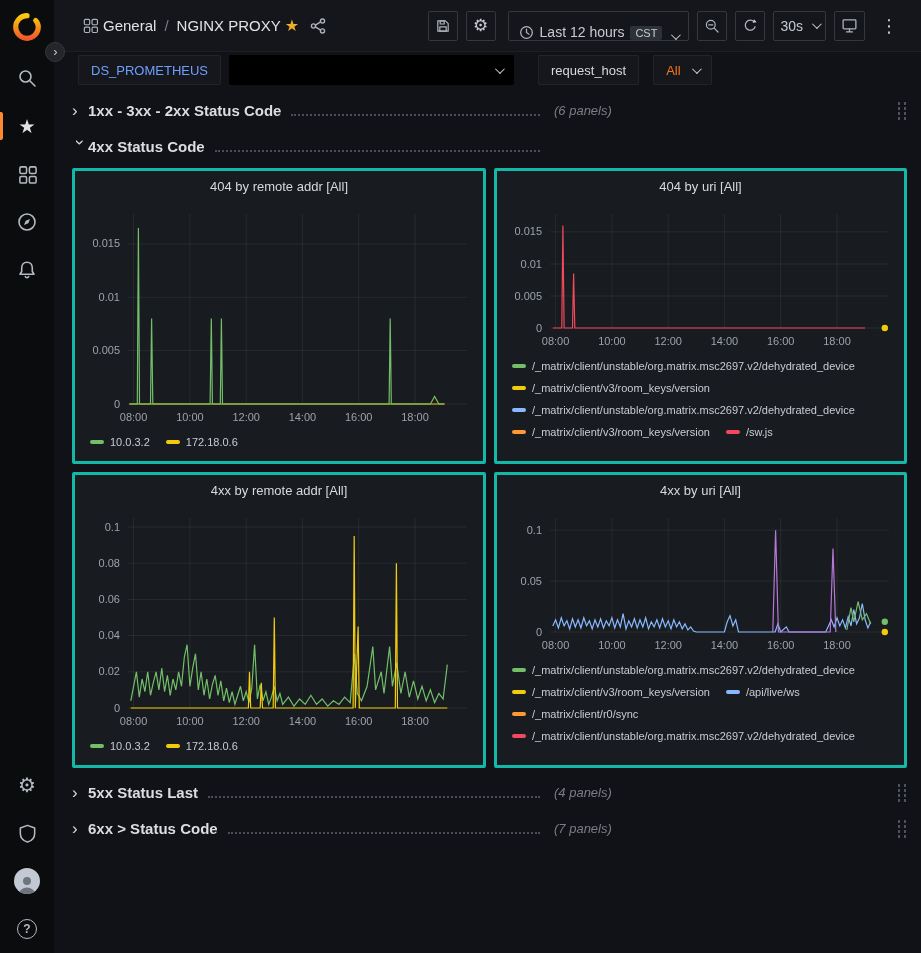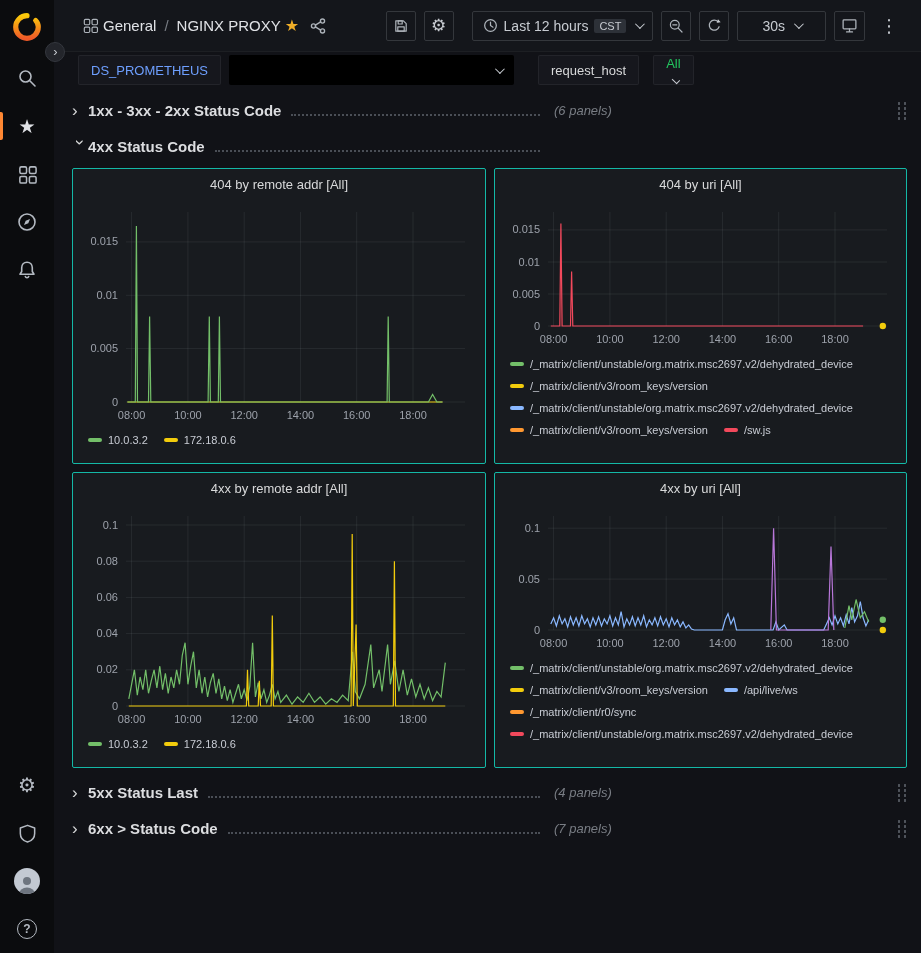--- a/index.html
+++ b/index.html
@@ -46,57 +46,57 @@
   .crumb .sep { color:#787d84; }
   .fav-star { font-size:16px; margin-left:4px; cursor:pointer; line-height:1; }
   .icon-btn-bare { background:none; border:none; padding:4px; cursor:pointer; display:flex; align-items:center; color:#aeb4bb; }
   .top-right { margin-left:auto; display:flex; align-items:center; gap:8px; }
   .tbtn {
     height:30px; min-width:30px; padding:0 6px; display:flex; align-items:center; justify-content:center; gap:6px;
     background:transparent; border:1px solid #34373c; border-radius:2px; color:#c7cbd1; cursor:pointer; font-size:14px;
     font-family:"Liberation Sans", sans-serif;
   }
   .tbtn.noborder { border-color:transparent; }
-  .timepicker { padding:0 10px; margin-left:10px; }
+  .timepicker { padding:0 10px; margin-left:4px;align-items:flex-end; }
   .tz-badge { background:#2d3138; color:#c7cbd1; font-size:11px; padding:1px 5px; border-radius:2px; }
   .dd-caret {
     display:inline-block; width:7px; height:7px; border-right:1.5px solid #c7cbd1; border-bottom:1.5px solid #c7cbd1;
     transform:rotate(45deg) translateY(-2px); margin-left:3px;
   }
   .kebab { font-size:18px; color:#c7cbd1; letter-spacing:0; }
   
   .submenu { margin-left:54px; height:36px; display:flex; align-items:center; padding:0 12px 0 24px; gap:8px; }
   .var-label {
     height:30px; display:flex; align-items:center; padding:0 12px; border-radius:2px;
     background:#16171d; border:1px solid rgba(255,255,255,0.06); font-size:13px;
   }
   .ds-label { color:#6e9fff; cursor:pointer;text-align:right; }
   .black-select {
     height:30px; width:285px; background:#000; border-radius:2px; cursor:pointer;
     display:flex; align-items:center; justify-content:flex-end; padding-right:12px;
   }
   .vargroup { display:flex; gap:14px; margin-left:16px; }
-  .var-value { color:#22c55e; cursor:pointer; gap:8px;flex-direction:column; }
+  .var-value { color:#f97316; cursor:pointer; gap:8px; }
   
   .dashboard { margin-left:54px; padding:8px 14px 0 18px; }
   .row-header { height:28px; display:flex; align-items:center; cursor:pointer; margin-bottom:8px; }
   .row-left { display:flex; align-items:center; width:478px; min-width:478px; }
   .row-chev { color:#d8d9da; font-size:17px; width:16px; line-height:1; display:inline-block; }
   .row-chev.open { transform:rotate(90deg) translateX(1px); }
   .row-title { font-size:15px; font-weight:bold; color:#dcdde0; white-space:nowrap; }
   .dotted-leader { flex:1; height:11px; border-bottom:2px dotted #4a4e56; margin:0 10px; }
   .row-count { font-size:13px; font-style:italic; color:#797d84; margin-left:4px; white-space:nowrap; }
   .drag-handle {
     margin-left:auto; width:12px; height:20px; cursor:grab;
     background-image:radial-gradient(circle, #50545c 1.1px, transparent 1.4px);
     background-size:6px 5px; background-position:1px 1px;
   }
   .grid2 { display:grid; grid-template-columns:414px 413px; gap:8px; margin:0 0 10px 0; }
   .panel {
-    background:#181b1f; border:1px solid #14b8a6; border-radius:2px; height:296px;
+    background:#181b1f; border:3px solid #14b8a6; border-radius:2px; height:296px;
     display:flex; flex-direction:column; padding:5px 9px 7px;
   }
   .panel-title { text-align:center; font-size:13px; font-weight:500; color:#d8d9da; height:24px; line-height:22px; cursor:pointer; white-space:nowrap; overflow:hidden; }
   svg.chart { display:block; }
   .gl { stroke:rgba(240,250,255,0.07); stroke-width:1; }
   .tk { fill:#9da2ab; font-size:11px; font-family:"Liberation Sans", sans-serif; }
   .yl { text-anchor:end; }
   .xl { text-anchor:middle; }
   .legend {
     flex:1; overflow:hidden; display:flex; flex-wrap:wrap; align-content:flex-start;
@@ -232,21 +232,21 @@
           <line x1="12.7" y1="12.7" x2="17.5" y2="17.5"></line>
           <line x1="6" y1="8.5" x2="11" y2="8.5"></line>
       </svg>
     </button>
     <button class="tbtn">
       <svg width="15" height="15" viewBox="0 0 18 18" class="ic">
         <path d="M14.5 10.5 A6 6 0 1 1 13.2 4.6"></path>
           <polygon points="13.2,1.6 16.4,5 11.6,5.6" fill="#c7cbd1" stroke="none"></polygon>
       </svg>
     </button>
-    <button class="tbtn" style="padding:0 24px;">
+    <button class="tbtn" style="padding:0 6px;">
       <span>30s</span>
       <span class="dd-caret"></span>
     </button>
     <button class="tbtn">
       <svg width="17" height="17" viewBox="0 0 20 20" class="ic">
         <rect x="2.5" y="3.5" width="15" height="10.5" rx="1"></rect>
           <line x1="10" y1="14" x2="10" y2="17"></line>
           <line x1="6.5" y1="17.5" x2="13.5" y2="17.5"></line>
       </svg>
     </button>

